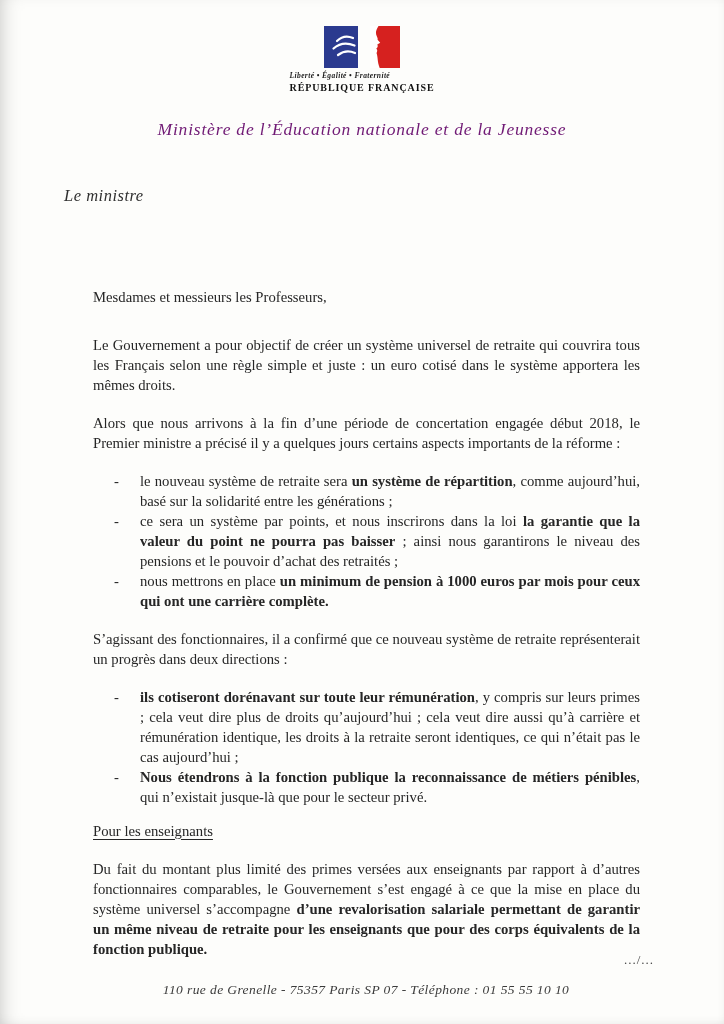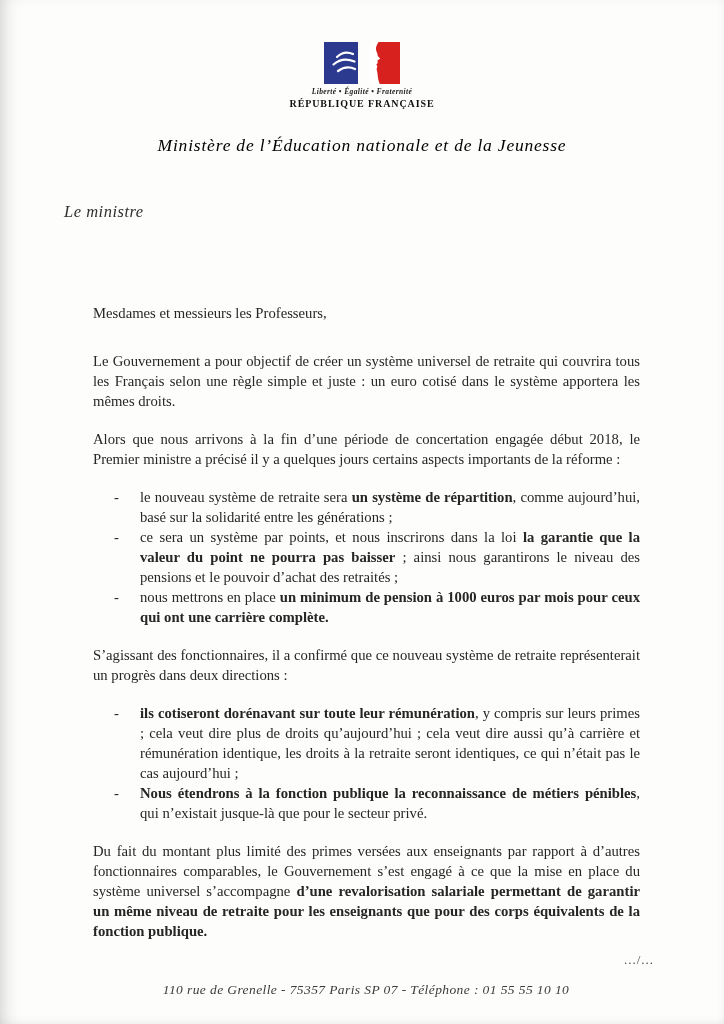--- a/index.html
+++ b/index.html
@@ -12,33 +12,33 @@
     overflow: hidden;
     font-family: "Liberation Serif", "DejaVu Serif", serif;
     color: #262626;
     box-shadow: inset 14px 0 22px -16px rgba(0,0,0,.28),
                 inset -6px 0 14px -12px rgba(0,0,0,.14),
                 inset 0 -8px 16px -14px rgba(0,0,0,.12);
   }
 
   
   .letterhead { padding-top: 26px; }
-  .logo { width: fit-content; margin: 16px auto; text-align: center; }
+  .logo { width: fit-content; margin: 0 auto; }
   .flag { display: block; margin: 0 auto; }
   .motto {
     font-size: 7.5px; font-weight: bold; font-style: italic;
     letter-spacing: .4px; margin-top: 3px; color: #1b1b1b; white-space: nowrap;
   }
   .republic {
     font-size: 10px; font-weight: bold; letter-spacing: .9px;
     margin-top: 2px; color: #111; white-space: nowrap;
   }
   .ministry {
     margin-top: 26px; text-align: center;
-    font-style: italic; font-size: 17.5px; letter-spacing: .8px; color: #000000;
+    font-style: italic; font-size: 17.5px; letter-spacing: .8px; color: #701a75;
   }
   .sender-row {
     display: flex; justify-content: space-between; align-items: baseline;
     margin: 46px 58px 4px 64px;
   }
   .sender, .place {
     font-style: italic; font-size: 16.5px; letter-spacing: .5px; color: #303030;
   }
   .date-line { display: flex; align-items: baseline; gap: 7px; }
   .stamp {
@@ -125,20 +125,21 @@
       <div class="block list">
         <div class="li">
           <span class="dash">-</span>
           <span class="li-text"><span class="bold">ils cotiseront dorénavant sur toute leur rémunération</span><span>, y compris sur leurs primes ; cela veut dire plus de droits qu’aujourd’hui ; cela veut dire aussi qu’à carrière et rémunération identique, les droits à la retraite seront identiques, ce qui n’était pas le cas aujourd’hui ;</span></span>
         </div>
         <div class="li">
           <span class="dash">-</span>
           <span class="li-text"><span class="bold">Nous étendrons à la fonction publique la reconnaissance de métiers pénibles</span><span>, qui n’existait jusque-là que pour le secteur privé.</span></span>
         </div>
       </div>
+      <div class="block heading"><span>Pour les enseignants</span></div>
       <div class="block para"><span>Du fait du montant plus limité des primes versées aux enseignants par rapport à d’autres fonctionnaires comparables, le Gouvernement s’est engagé à ce que la mise en place du système universel s’accompagne </span><span class="bold">d’une revalorisation salariale permettant de garantir un même niveau de retraite pour les enseignants que pour des corps équivalents de la fonction publique.</span></div>
     </main>
 
   <footer>
     <div class="continuation">.../...</div>
     <div class="address">110 rue de Grenelle - 75357 Paris SP 07 - Téléphone : 01 55 55 10 10</div>
   </footer>
 
 </div>
 

